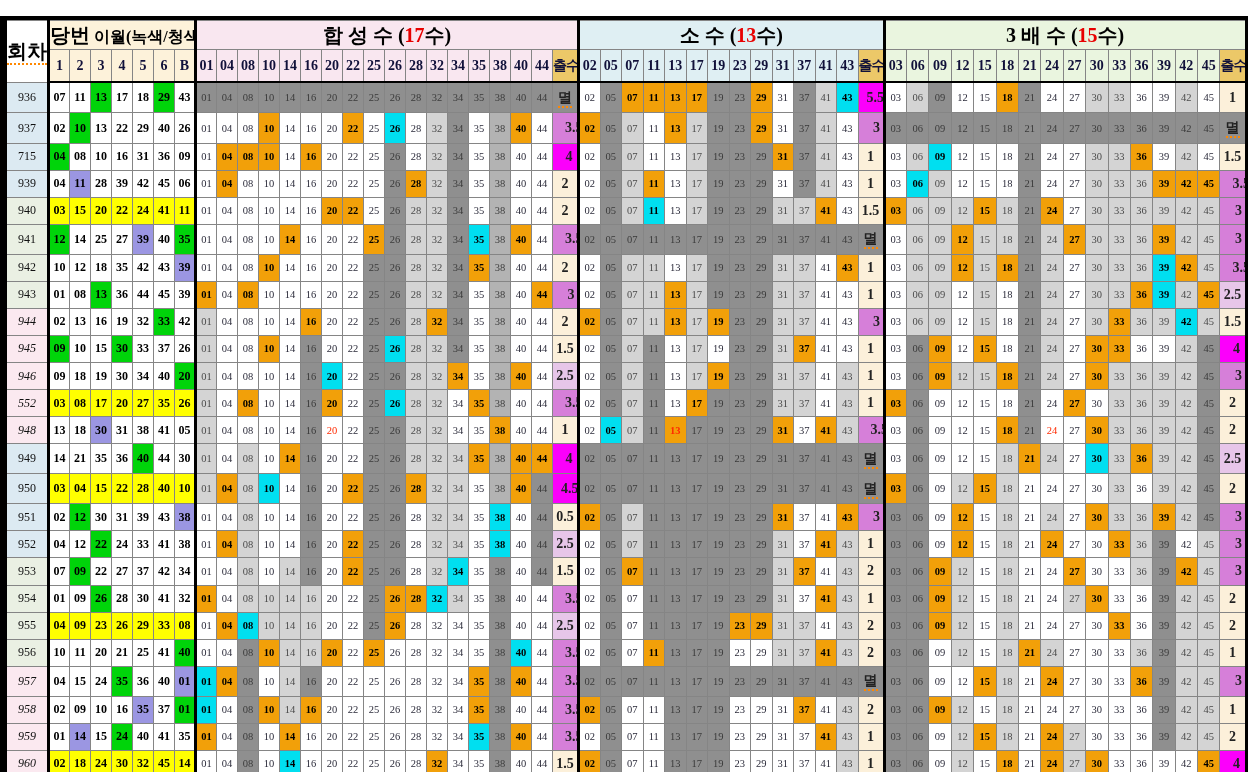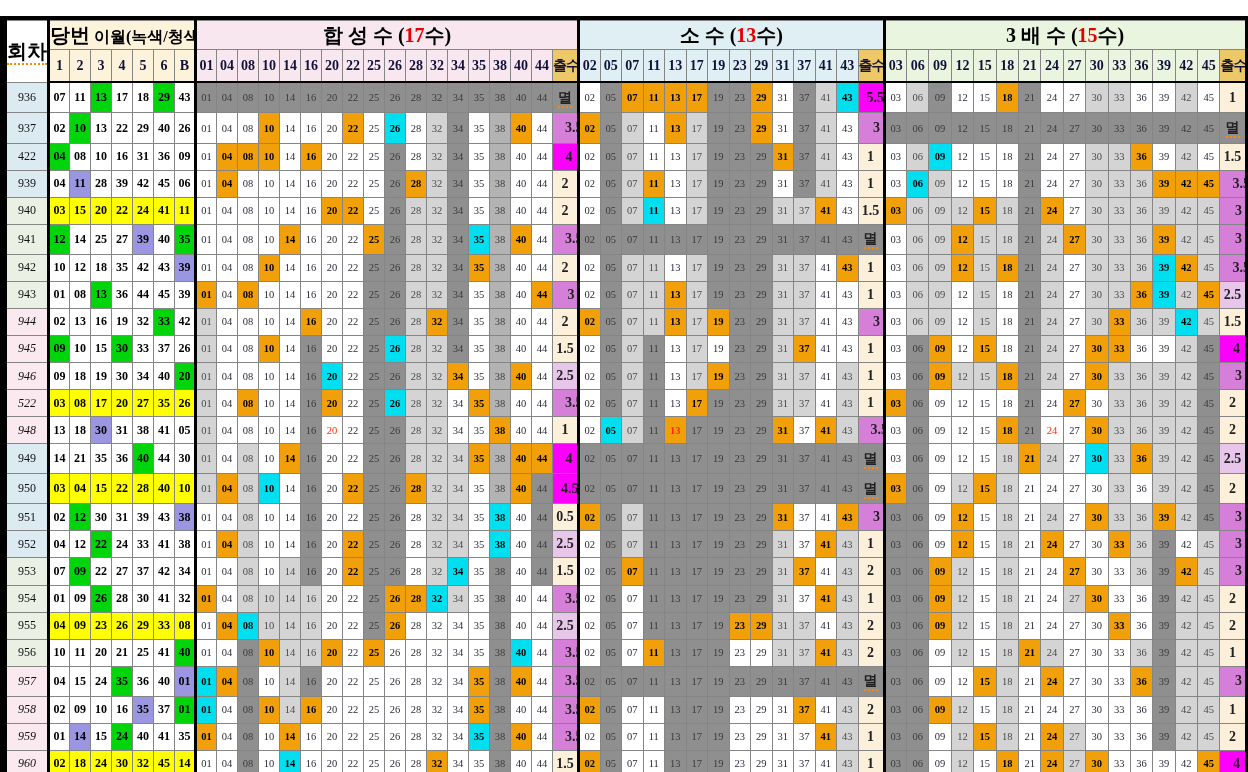--- a/index.html
+++ b/index.html
@@ -292,21 +292,21 @@
           <td class="mx b-d">27</td>
           <td class="mx b-d">30</td>
           <td class="mx b-d">33</td>
           <td class="mx b-d">36</td>
           <td class="mx b-d">39</td>
           <td class="mx b-d">42</td>
           <td class="mx b-d">45</td>
           <td class="out out-x sec-r"><span class="squig">멸</span></td>
         </tr>
         <tr>
-          <td class="round rg-b sec-l">422</td>
+          <td class="round rg-b sec-l">715</td>
           <td class="win b-G sec-l">04</td>
           <td class="win b-w">08</td>
           <td class="win b-w">10</td>
           <td class="win b-w">16</td>
           <td class="win b-w">31</td>
           <td class="win b-w">36</td>
           <td class="win b-w">09</td>
           <td class="mx b-w sec-l">01</td>
           <td class="mx b-o">04</td>
           <td class="mx b-o">08</td>
@@ -814,21 +814,21 @@
           <td class="mx b-w">27</td>
           <td class="mx b-o">30</td>
           <td class="mx b-g">33</td>
           <td class="mx b-g">36</td>
           <td class="mx b-g">39</td>
           <td class="mx b-g">42</td>
           <td class="mx b-d">45</td>
           <td class="out out-v sec-r">3</td>
         </tr>
         <tr>
-          <td class="round rg-p sec-l">522</td>
+          <td class="round rg-p sec-l">552</td>
           <td class="win b-Y sec-l">03</td>
           <td class="win b-Y">08</td>
           <td class="win b-Y">17</td>
           <td class="win b-Y">20</td>
           <td class="win b-Y">27</td>
           <td class="win b-Y">35</td>
           <td class="win b-Y">26</td>
           <td class="mx b-g sec-l">01</td>
           <td class="mx b-w">04</td>
           <td class="mx b-o">08</td>

